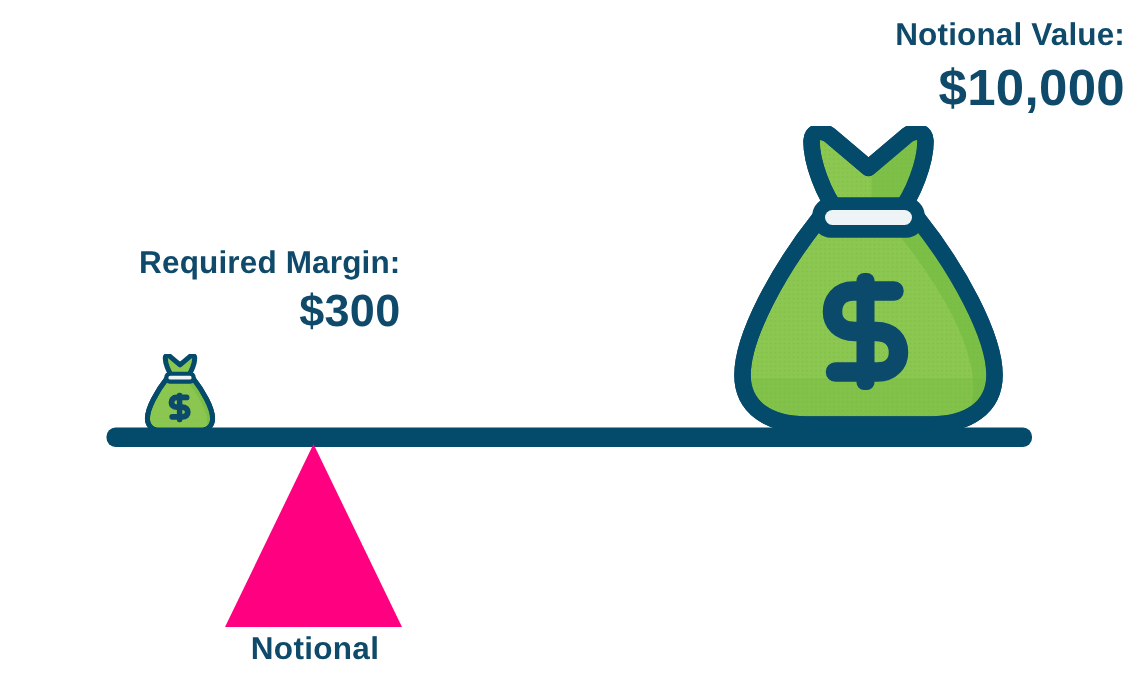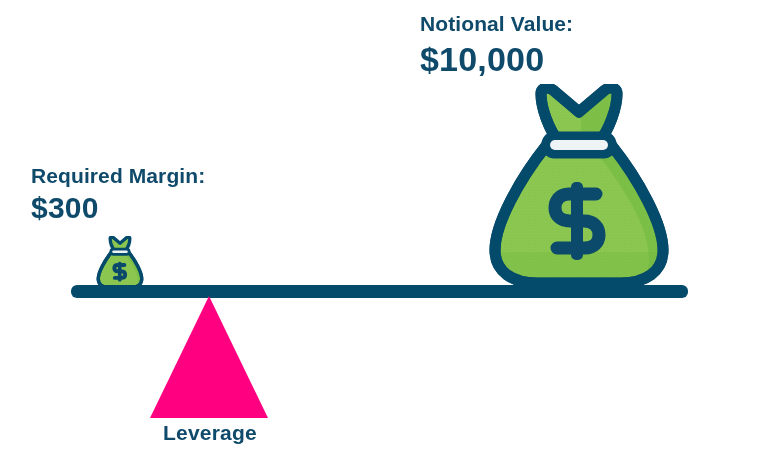--- a/index.html
+++ b/index.html
@@ -15,21 +15,21 @@
     position: relative;
     width: 760px;
     height: 449px;
     background: #ffffff;
     overflow: hidden;
   }
 
   
   .label-block {
     position: absolute;
-    text-align: left;
+    text-align: right;
     color: #0f4a6b;
     line-height: 1.12;
     white-space: nowrap;
   }
   .label-caption {
     font-size: 21px;
     font-weight: bold;
     letter-spacing: 0.1px;
   }
   .label-amount {
@@ -204,15 +204,15 @@
   </div>
 
   <div id="beam"></div>
 
   <div id="fulcrum">
     <svg viewBox="0 0 122 126" width="122" height="126" xmlns="http://www.w3.org/2000/svg">
       <polygon points="61,2 120,124 2,124" fill="#ff0080"></polygon>
     </svg>
   </div>
 
-  <div id="fulcrum-caption">Leverage</div>
+  <div id="fulcrum-caption">Notional</div>
 
 </div>
 
 </body></html>

